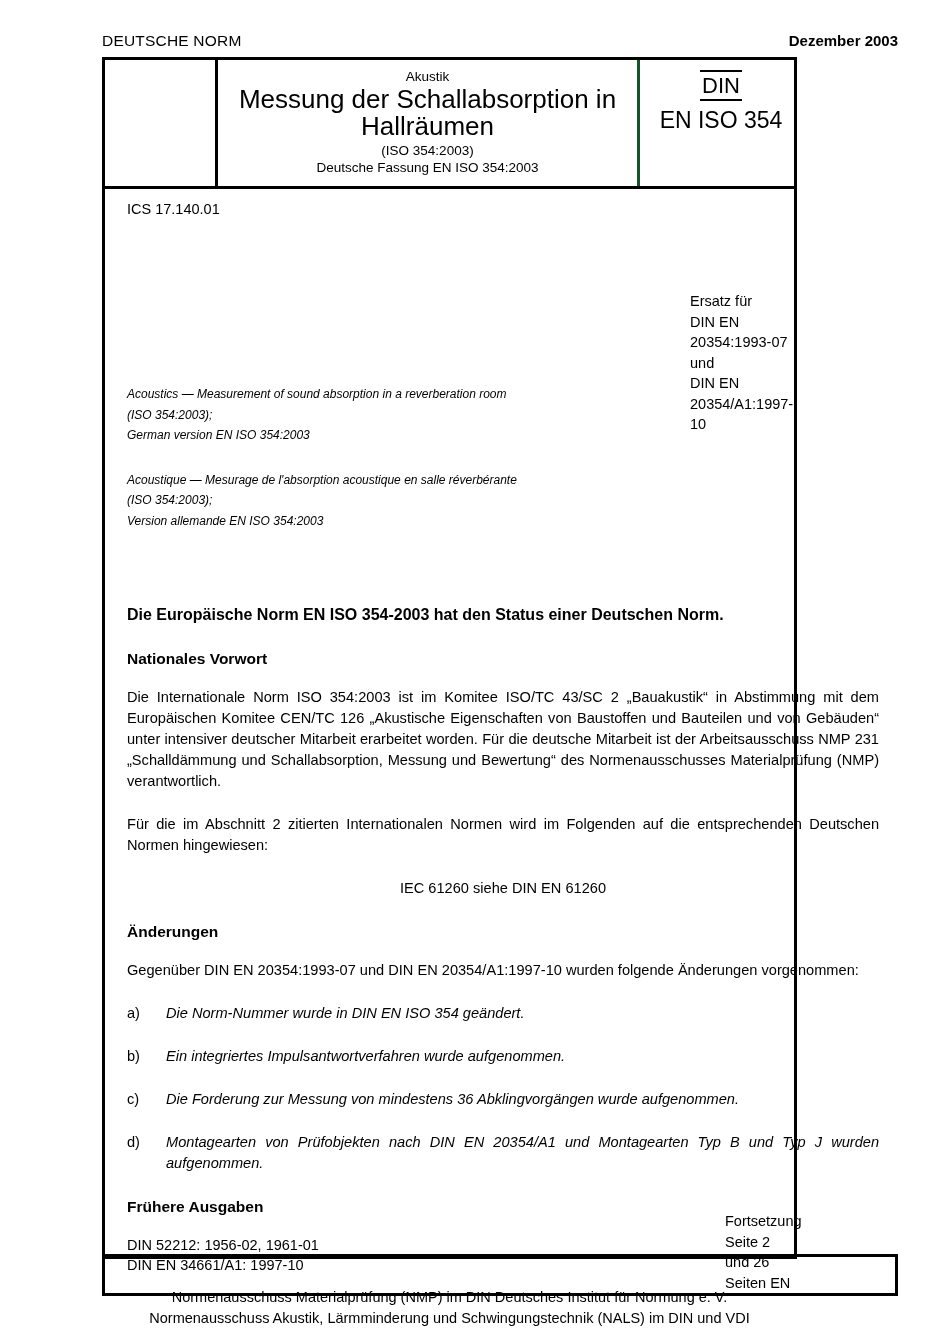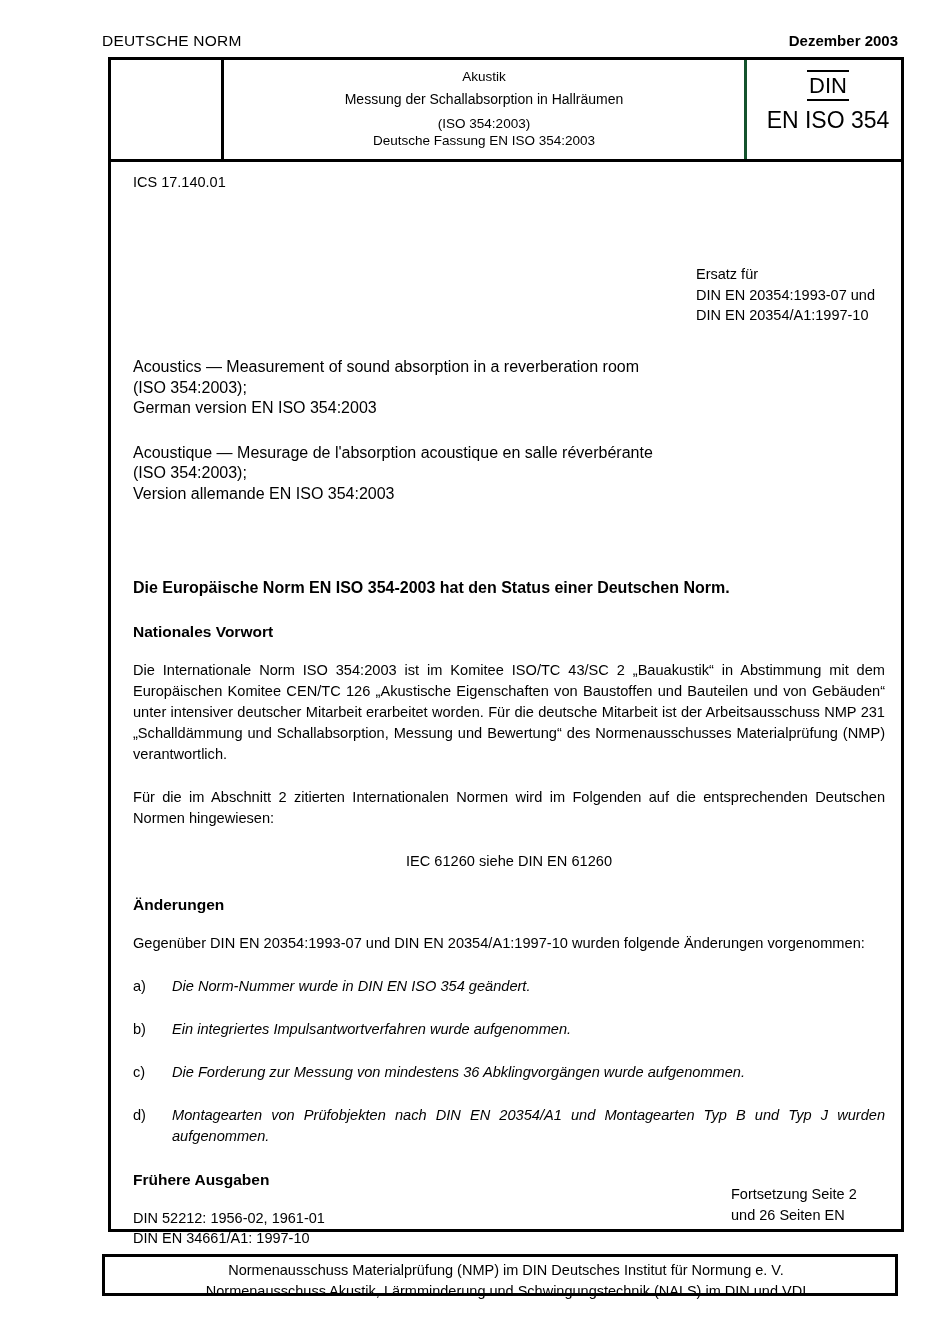--- a/index.html
+++ b/index.html
@@ -40,23 +40,23 @@
     position: absolute;
     right: 0;
     top: 0;
     font-size: 15px;
     font-weight: bold;
   }
 
   
   .frame {
     position: absolute;
-    left: 108px;
+    left: 102px;
     top: 57px;
-    width: 796px;
+    width: 695px;
     border-left: 3px solid #000;
     border-right: 3px solid #000;
     box-sizing: border-box;
   }
 
   
   .title-table {
     display: flex;
     border-top: 3px solid #000;
     border-bottom: 3px solid #000;
@@ -78,21 +78,21 @@
     border-left: 3px solid #14532d;
     box-sizing: border-box;
     text-align: center;
     padding: 10px 4px 8px 12px;
   }
   .tt-sub {
     font-size: 13.5px;
     line-height: 17px;
   }
   .tt-main {
-    font-size: 14px;
+    font-size: 26px;
     line-height: 27px;
     padding: 1px 0 2px 0;
   }
   .din-logo {
     display: inline-block;
     font-size: 22px;
     line-height: 26px;
     border-top: 2.5px solid #000;
     border-bottom: 2.5px solid #000;
     padding: 1px 2px 0 2px;
@@ -126,22 +126,23 @@
   }
 
   .content {
     position: absolute;
     left: 22px;
     top: 195px;
     width: 752px;
   }
 
   .tl-block {
-    font-size: 16px;
+    font-size: 12px;
     line-height: 20.5px;
+    font-style: italic;
   }
   .gap-24 { height: 24px; }
   .gap-48 { height: 49px; }
 
   .statement {
     font-size: 16px;
     font-weight: bold;
     line-height: 22px;
   }
   .h-sec {

